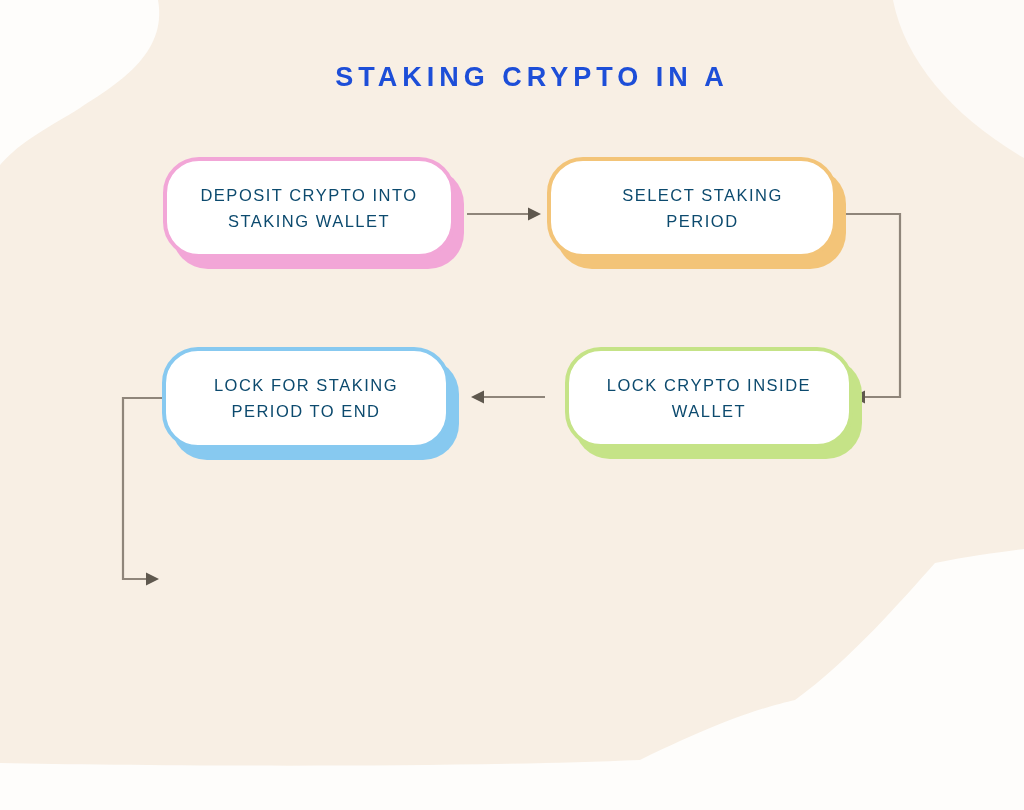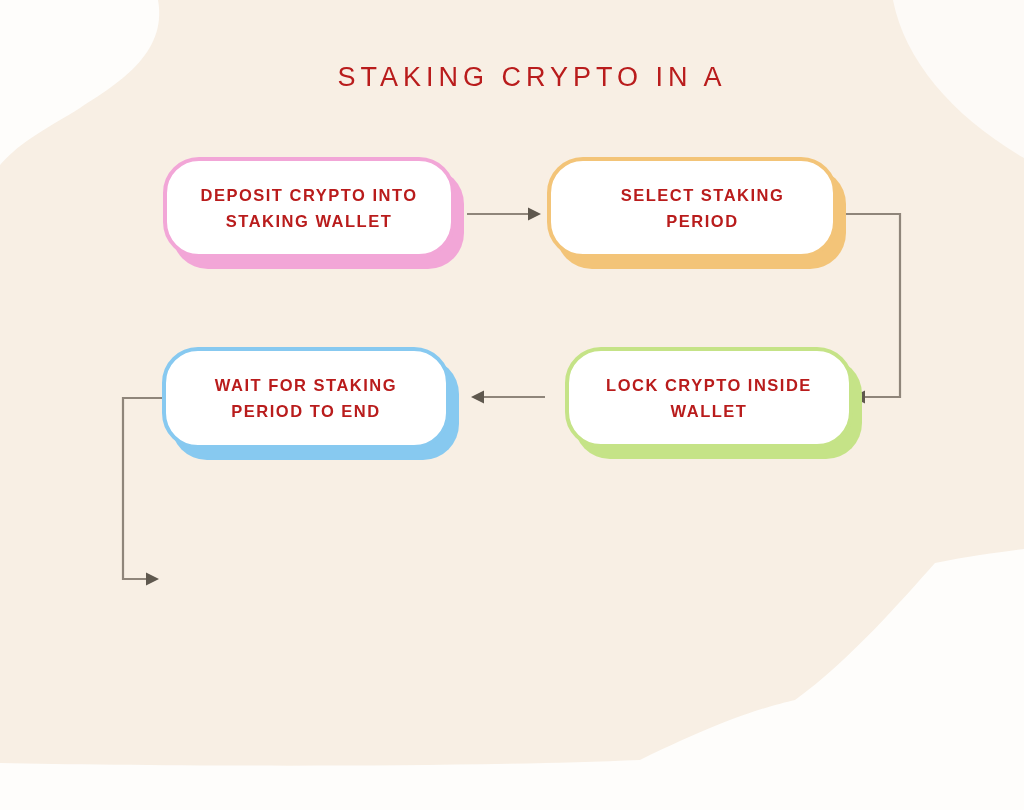--- a/index.html
+++ b/index.html
@@ -20,23 +20,23 @@
     height: 100%;
     pointer-events: none;
   }
 
   .title {
     position: absolute;
     left: 40px;
     right: 0;
     top: 42px;
     text-align: center;
-    color: #b91c1c;
+    color: #1d4ed8;
     font-size: 27px;
-    font-weight: 400;
+    font-weight: 700;
     letter-spacing: 5px;
     line-height: 34px;
   }
   .title span { display: block; }
 
   .connectors {
     position: absolute;
     inset: 0;
     width: 100%;
     height: 100%;
@@ -53,23 +53,23 @@
     position: absolute;
     box-sizing: border-box;
     display: flex;
     align-items: center;
     justify-content: center;
     text-align: center;
     background: #ffffff;
     border: 4px solid var(--accent, #ccc);
     border-radius: 36px;
     box-shadow: 9px 11px 0 0 var(--accent, #ccc);
-    color: #b91c1c;
+    color: #0c4a6e;
     font-size: 16.5px;
-    font-weight: 700;
+    font-weight: 400;
     letter-spacing: 1.5px;
     line-height: 26px;
   }
   .node span { white-space: pre-line; }
 
   .node-deposit  { left: 163px; top: 157px; width: 292px; height: 101px; }
   .node-select   { left: 547px; top: 157px; width: 290px; height: 101px; padding-left: 21px; }
   .node-lock     { left: 565px; top: 347px; width: 288px; height: 101px; }
   .node-wait     { left: 162px; top: 347px; width: 288px; height: 102px; }
   .node-withdraw { left: 168px; top: 533px; width: 290px; height: 147px; }
@@ -113,18 +113,18 @@
     <span>SELECT STAKING
 PERIOD</span>
   </div>
 
   <div class="node node-lock" style="--accent: #c5e387;">
     <span>LOCK CRYPTO INSIDE
 WALLET</span>
   </div>
 
   <div class="node node-wait" style="--accent: #87c9f0;">
-    <span>WAIT FOR STAKING
+    <span>LOCK FOR STAKING
 PERIOD TO END</span>
   </div>
 
 
 </div>
 
 </body></html>

